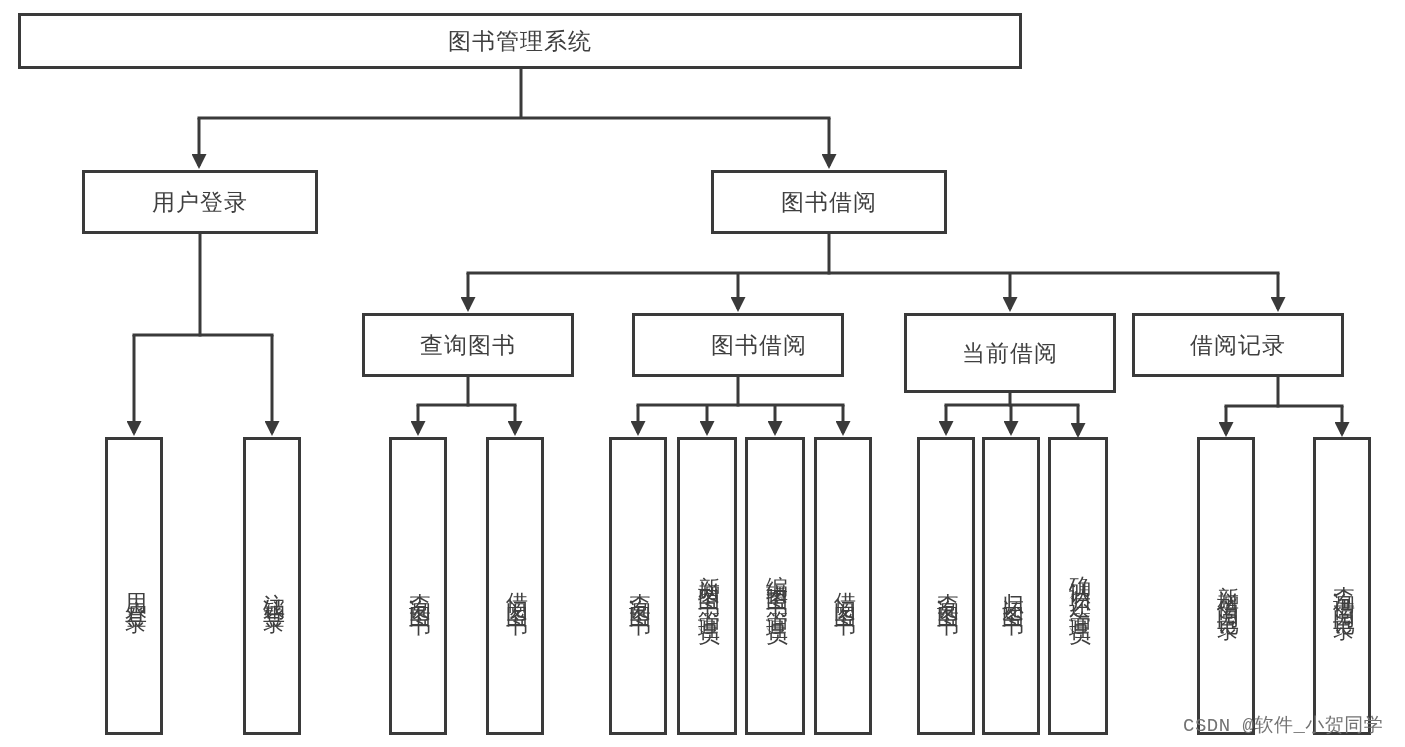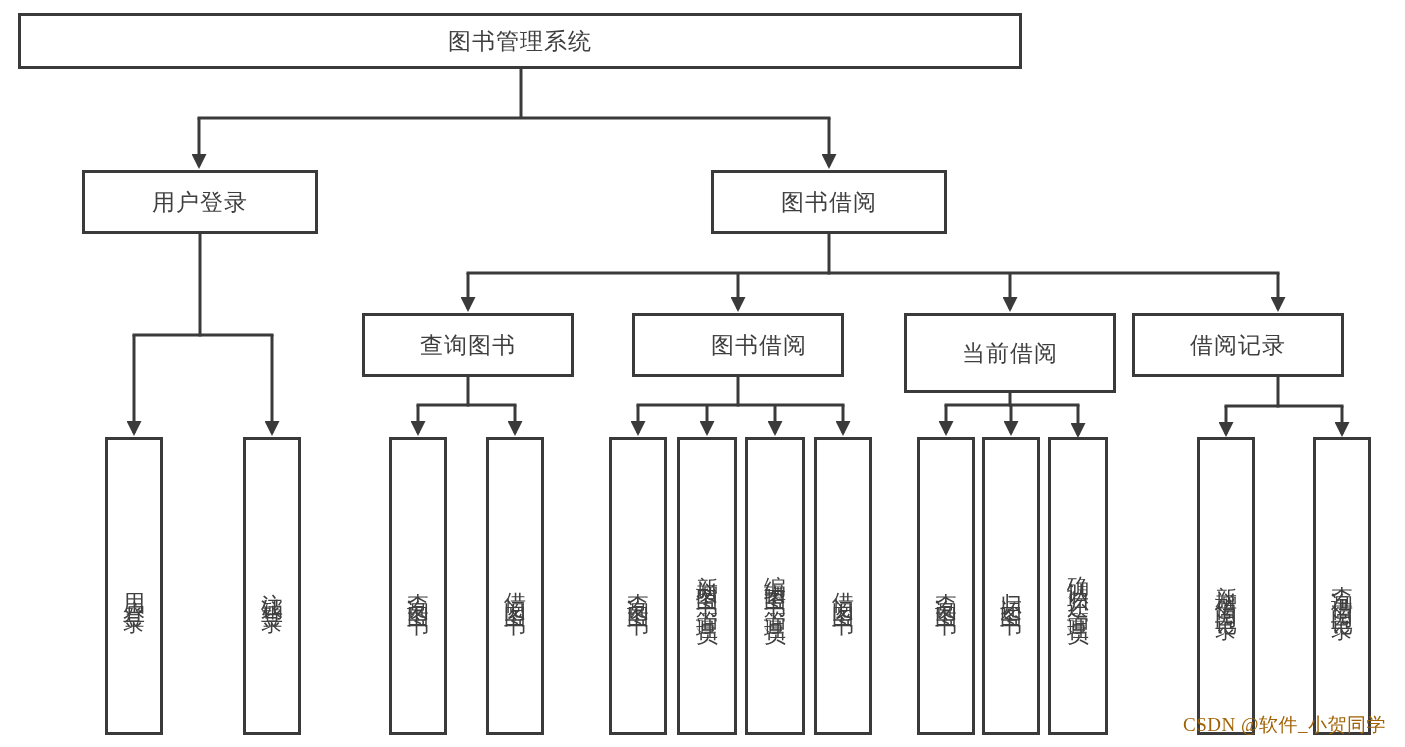--- a/index.html
+++ b/index.html
@@ -1,21 +1,21 @@
 <!DOCTYPE html>
 <html><head>
 <meta charset="utf-8">
 <style>
   html, body { margin: 0; padding: 0; background: #ffffff; }
   .stage {
     position: relative;
     width: 1405px;
     height: 747px;
     background: #ffffff;
-    font-family: Liberation Serif, serif;
+    font-family: Liberation Mono, monospace;
     overflow: hidden;
     text-align: right;
   }
   .connectors {
     position: absolute;
     left: 0; top: 0;
     width: 1405px; height: 747px;
   }
   .box {
     position: absolute;
@@ -61,21 +61,21 @@
   .leaf-9  { left: 917px;  }
   .leaf-10 { left: 982px;  }
   .leaf-11 { left: 1048px; width: 60px; }
   .leaf-12 { left: 1197px; }
   .leaf-13 { left: 1313px; }
   .watermark {
     position: absolute;
     left: 1183px;
     top: 712px;
     font-size: 19px;
-    color: #a16207;
+    color: #737373;
     letter-spacing: 0.5px;
     white-space: nowrap;
   }
 </style>
 </head>
 <body>
 
 <div class="stage">
 
   <svg class="connectors" viewBox="0 0 1405 747" xmlns="http://www.w3.org/2000/svg">

